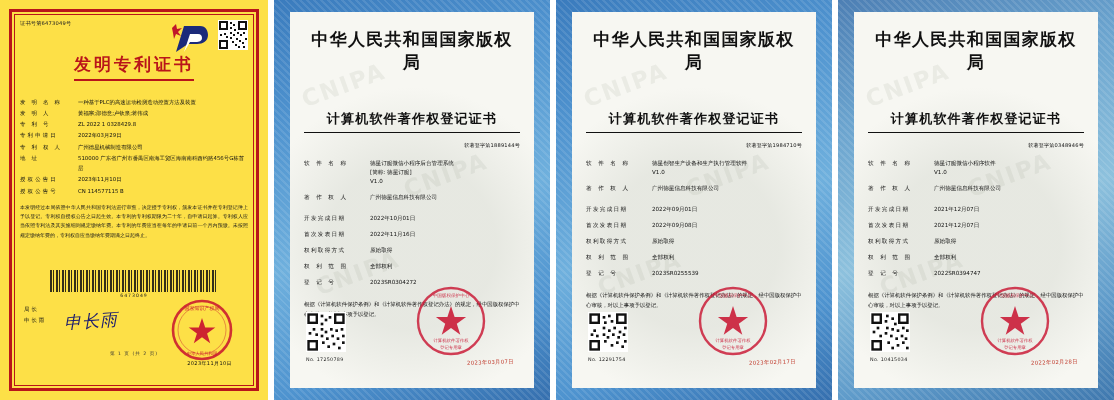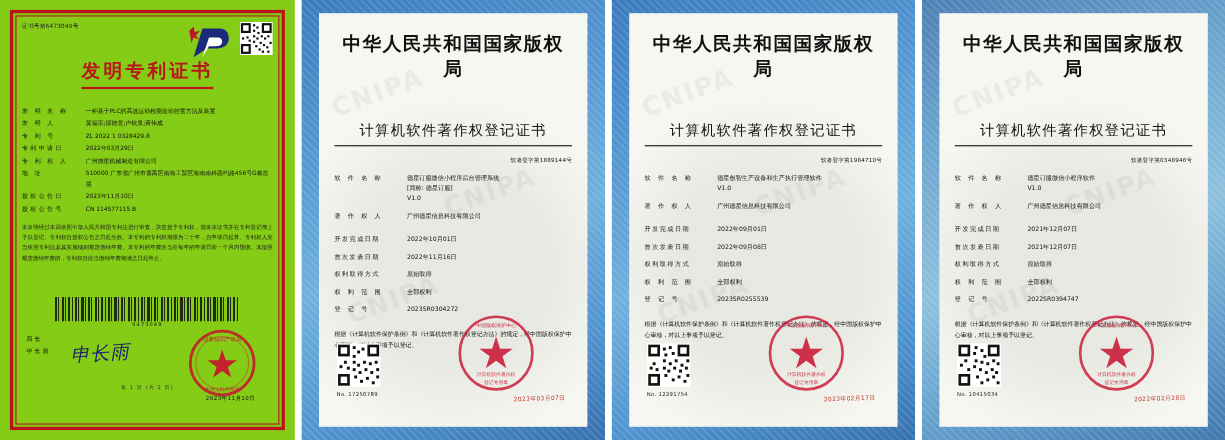--- a/index.html
+++ b/index.html
@@ -15,21 +15,21 @@
     display:flex;
     gap:6px;
     padding:0;
     box-sizing:border-box;
   }
 
   
   .patent{
     position:relative;
     width:268px;height:400px;
-    background:#84cc16;
+    background:#fde047;
     box-sizing:border-box;
     overflow:hidden;
     flex:0 0 auto;
   }
   .patent .frame{
     position:absolute;
     left:9px;top:9px;right:9px;bottom:9px;
     border:3px solid #b9151a;
     box-sizing:border-box;
   }
@@ -156,21 +156,21 @@
     text-align:center;
     font-size:17px;
     font-weight:bold;
     color:#111;
     letter-spacing:1.3px;
     margin-bottom:7px;
   }
   .c-title{
     text-align:center;
     font-size:13px;
-    font-weight:normal;
+    font-weight:bold;
     color:#111;
     letter-spacing:1.2px;
     margin-top:36px;
   }
   .c-title-rule{
     width:100%;height:1.2px;background:#111;margin:4px 0 9px 0;
   }
   .c-no{
     text-align:right;font-size:5.1px;color:#111;letter-spacing:.2px;margin-bottom:10px;
   }

